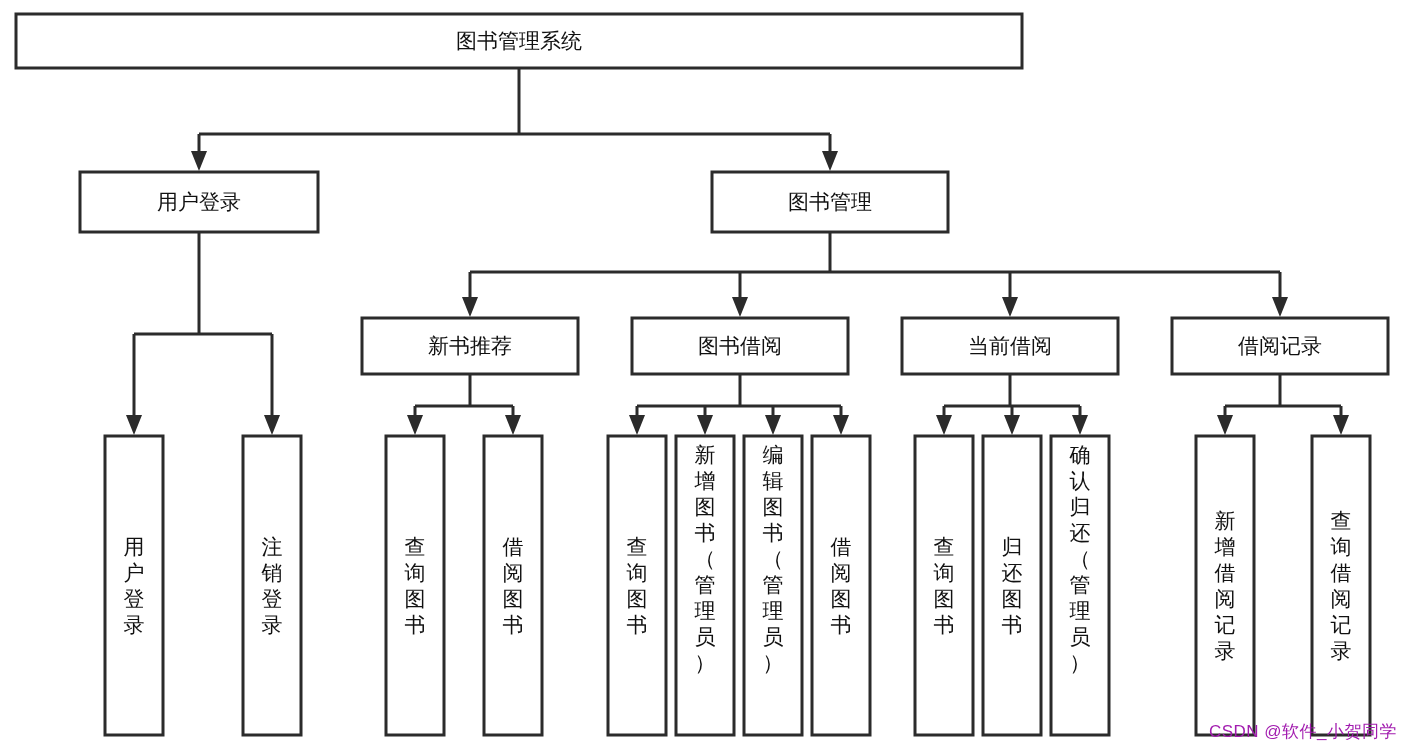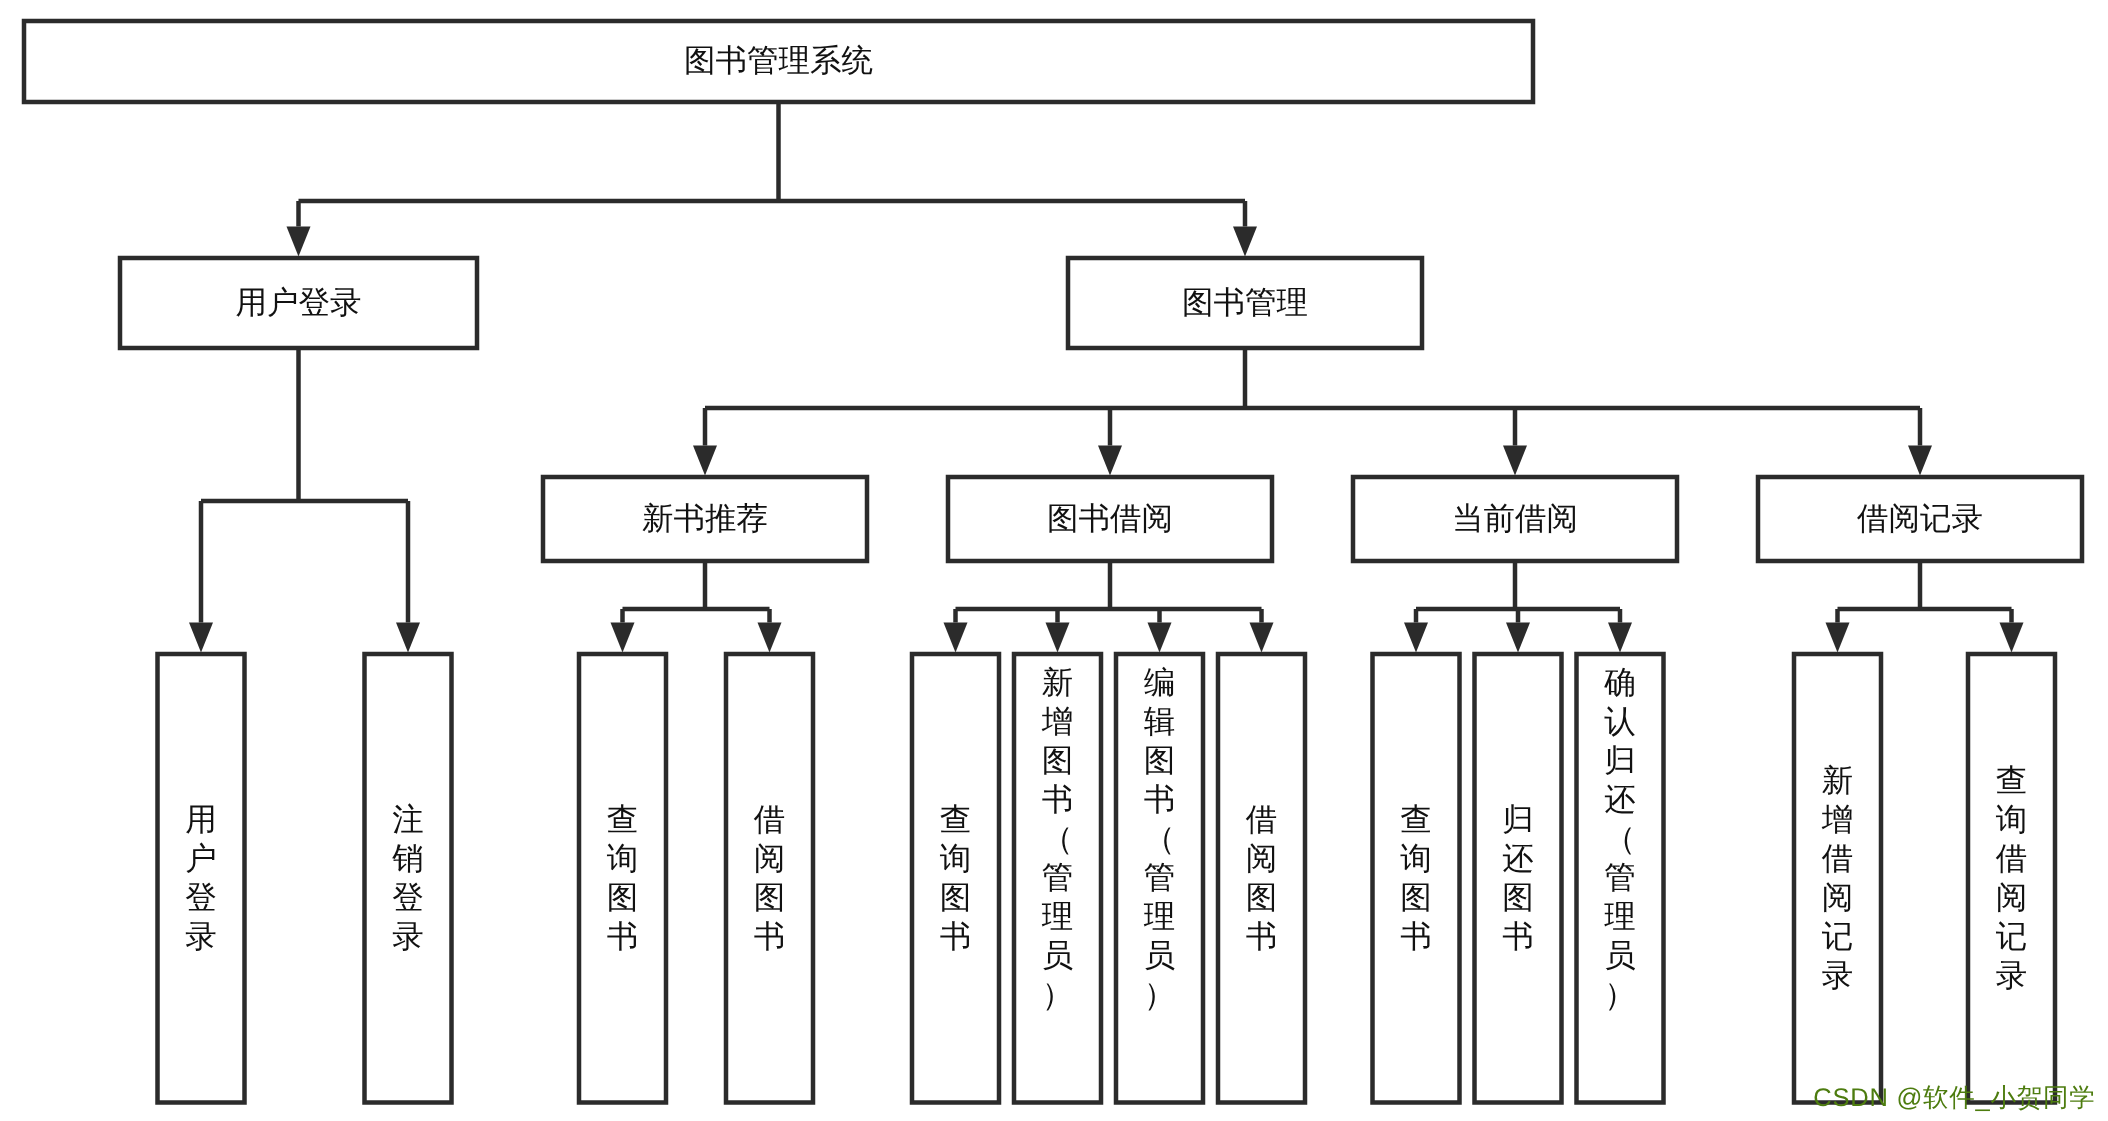--- a/index.html
+++ b/index.html
@@ -17,21 +17,21 @@
     font-family:"Liberation Sans","DejaVu Sans",sans-serif;
     font-size:21px;fill:#111111;text-anchor:middle;dominant-baseline:middle;
   }
   .node-label-v{
     font-family:"Liberation Sans","DejaVu Sans",sans-serif;
     font-size:21px;fill:#111111;text-anchor:middle;
   }
   .watermark{
     position:absolute;right:8px;bottom:4px;
     font-family:"Liberation Sans","DejaVu Sans",sans-serif;
-    font-size:17px;color:#4d7c0f;letter-spacing:.5px;white-space:nowrap;
+    font-size:17px;color:#a21caf;letter-spacing:.5px;white-space:nowrap;
     user-select:none;
   }
 </style>
 </head>
 <body>
 
 <div id="diagram-root">
   <svg id="tree-svg" viewBox="0 0 1405 747" preserveAspectRatio="none" xmlns="http://www.w3.org/2000/svg">
     <g id="edges-layer">
         <g>

